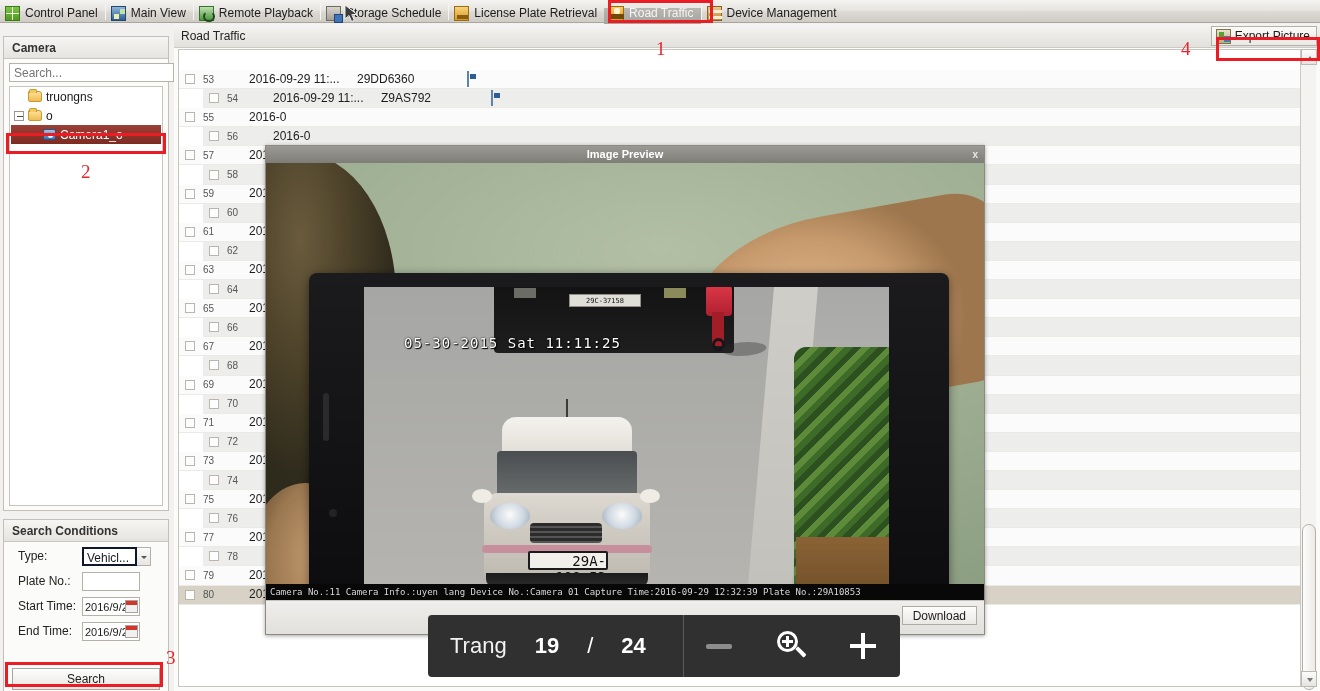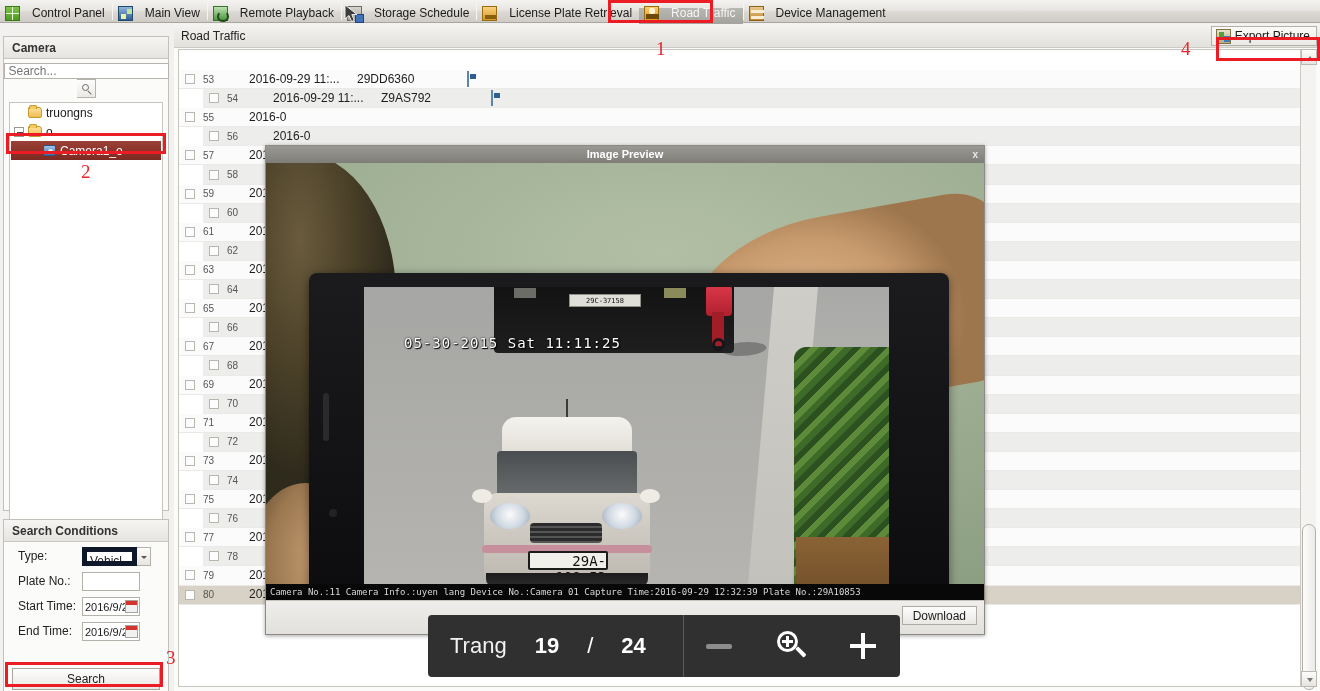--- a/index.html
+++ b/index.html
@@ -18,21 +18,21 @@
   #toolbar {
     position: absolute; left: 0; top: 0;
     width: 1320px; height: 23px;
     background: linear-gradient(to bottom, #f4f3f1 0%, #e7e5e1 45%, #dcd9d4 55%, #cfccc6 100%);
     border-bottom: 1px solid #a9a6a0;
     display: flex; align-items: center;
   }
   .tb-item {
     display: flex; align-items: center;
     height: 23px; padding: 0 7px 12px 5px;
-    gap: 12px; position: relative;
+    gap: 5px; position: relative;
     white-space: nowrap;
     font-size: 12px;
     color: #1c1c1c;
     margin-top: 16px;
   }
   .tb-item.sel {
     background: linear-gradient(to bottom,#b9b7b2 0%, #aaa8a3 50%, #9e9c97 100%);
     color: #f5f5f5;
   }
   .tb-sep { width: 1px; height: 17px; background: #bab7b1; border-right: 1px solid #f6f5f3; }
@@ -98,21 +98,21 @@
   .panel-head {
     height: 22px; line-height: 22px;
     padding-left: 8px;
     font-size: 12px; font-weight: bold; color: #333;
     background: linear-gradient(to bottom,#f6f5f3,#e6e4e0);
     border-bottom: 1px solid #c9c6c0;
   }
   #camera-panel { top: 0; height: 475px; }
   #searchcond-panel { top: 483px; height: 180px; }
 
-  .search-row { padding: 4px 5px 2px 5px; display:flex; align-items:center;flex-direction:column; }
+  .search-row { padding: 4px 5px 2px 5px; display:flex; align-items:flex-start; }
   .search-input {
     flex: 1; height: 19px; border: 1px solid #b6b3ad; background: #fff;
     font-size: 12px; color: #9b9b9b; padding: 0 4px;
     font-family: "Liberation Sans", sans-serif;
   }
   .search-go {
     width: 19px; height: 19px; border: 1px solid #b6b3ad; border-left: none;
     background: linear-gradient(to bottom,#fdfdfd,#eceae6);
     position: relative;
   }
@@ -148,21 +148,21 @@
   .tnode.selected {
     background: linear-gradient(to bottom,#9b4036,#7c2a22);
     color: #fff;
     margin: 0 1px;
   }
 
   
   .form-row { display:flex; align-items:center; height: 22px; padding-left: 14px; margin-top: 3px; }
   .form-label { width: 64px; font-size: 12px; color:#222; }
   .sel-box {
-    width: 55px; height: 19px; border:5px solid #0f172a; background:#fff;
+    width: 55px; height: 19px; border:2px solid #0f172a; background:#fff;
     font-size: 12px; padding-left:3px; line-height:18px; overflow:hidden; white-space:nowrap;
   }
   .sel-arrow {
     width: 14px; height:19px; border:1px solid #b4b1ab; border-left:none;
     background: linear-gradient(to bottom,#fcfcfb,#e7e5e1); position:relative;
   }
   .sel-arrow:after{content:""; position:absolute; left:4px; top:8px;
     border-left:3px solid transparent; border-right:3px solid transparent; border-top:3px solid #555;}
   .txt-box { width: 58px; height:19px; border:1px solid #b4b1ab; background:#fff; }
   .date-box {

